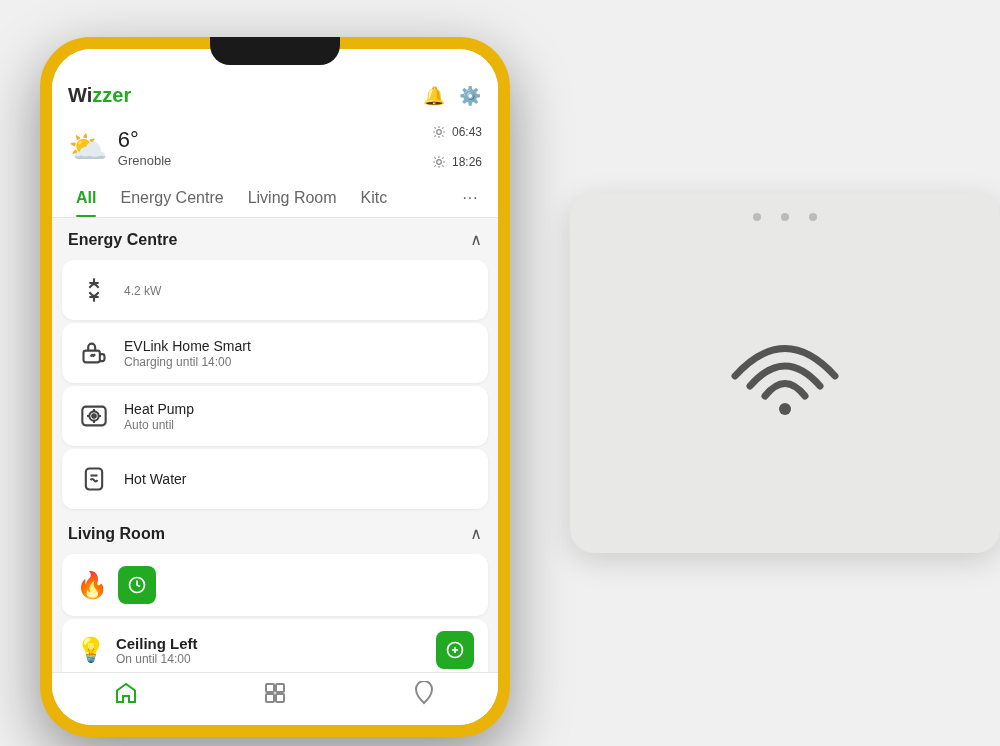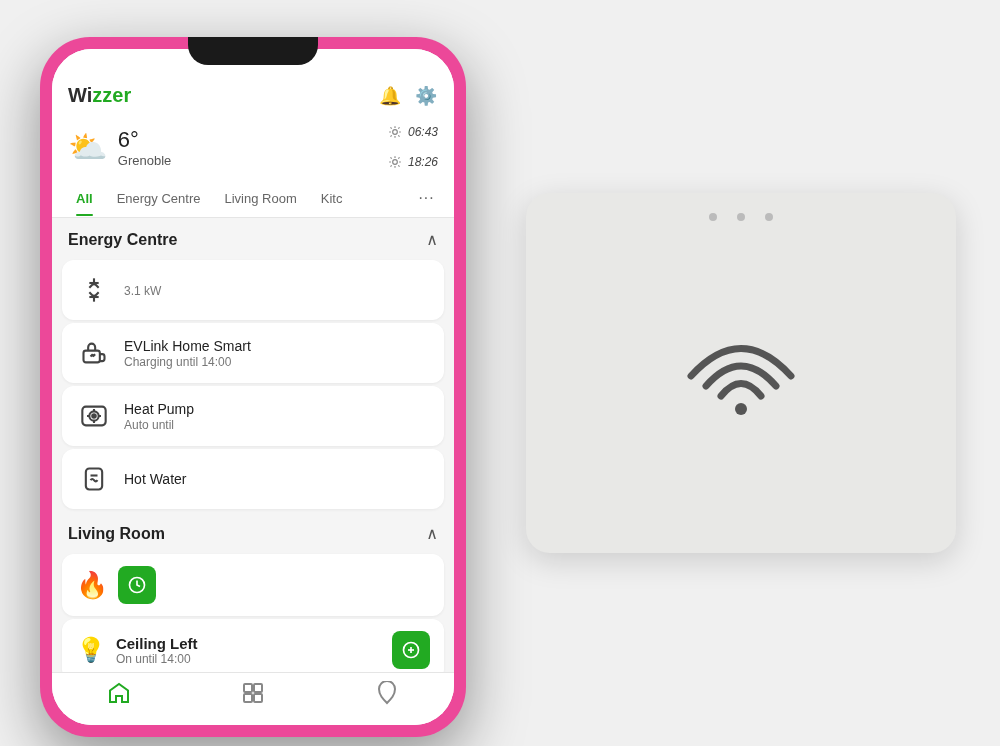--- a/index.html
+++ b/index.html
@@ -21,23 +21,23 @@
       position: relative;
       display: flex;
       align-items: center;
       justify-content: flex-start;
       gap: 60px;
       padding: 30px 40px;
     }
 
     
     .phone {
-      width: 426px;
+      width: 470px;
       height: 700px;
-      background: #ec4899;
+      background: #eab308;
       border-radius: 50px;
       position: relative;
       box-shadow: 0 20px 60px rgba(0,0,0,0.4);
       flex-shrink: 0;
       margin-top: 28px;
     }
 
     .phone-notch {
       position: absolute;
       top: 0;
@@ -129,21 +129,20 @@
     .weather-city {
       font-size: 13px;
       color: #555;
     }
 
     .weather-right {
       display: flex;
       flex-direction: column;
       align-items: flex-end;
       gap: 16px;
-      font-style: italic;
     }
 
     .sun-time {
       display: flex;
       align-items: center;
       gap: 6px;
       font-size: 12px;
       color: #444;
     }
 
@@ -157,21 +156,21 @@
       background: white;
       display: flex;
       align-items: center;
       padding: 0 12px;
       border-bottom: 1px solid #e5e5e5;
       gap: 0;
     }
 
     .nav-tab {
       padding: 10px 12px;
-      font-size: 13px;
+      font-size: 16px;
       color: #666;
       white-space: nowrap;
       position: relative;
     }
 
     .nav-tab.active {
       color: #22aa22;
       font-weight: 600;
     }
 
@@ -443,21 +442,21 @@
               <svg width="28" height="28" viewBox="0 0 24 24" fill="none" stroke="#444" stroke-width="1.8">
                 <line x1="12" y1="2" x2="12" y2="8"></line>
                 <line x1="12" y1="16" x2="12" y2="22"></line>
                 <line x1="8" y1="6" x2="16" y2="6"></line>
                 <polyline points="8,10 12,6 16,10"></polyline>
                 <line x1="8" y1="18" x2="16" y2="18"></line>
                 <polyline points="8,14 12,18 16,14"></polyline>
               </svg>
             </div>
             <div class="device-info">
-              <div class="device-status">3.1 kW</div>
+              <div class="device-status">4.2 kW</div>
             </div>
           </div>
 
           <div class="device-card">
             <div class="device-icon">
               <svg width="28" height="28" viewBox="0 0 24 24" fill="none" stroke="#444" stroke-width="1.8">
                 <rect x="3" y="10" width="14" height="10" rx="2"></rect>
                 <path d="M17 13h2a2 2 0 0 1 2 2v2a2 2 0 0 1-2 2h-2"></path>
                 <path d="M7 10V7a3 3 0 0 1 6 0v3"></path>
                 <line x1="9" y1="15" x2="11" y2="13"></line>

